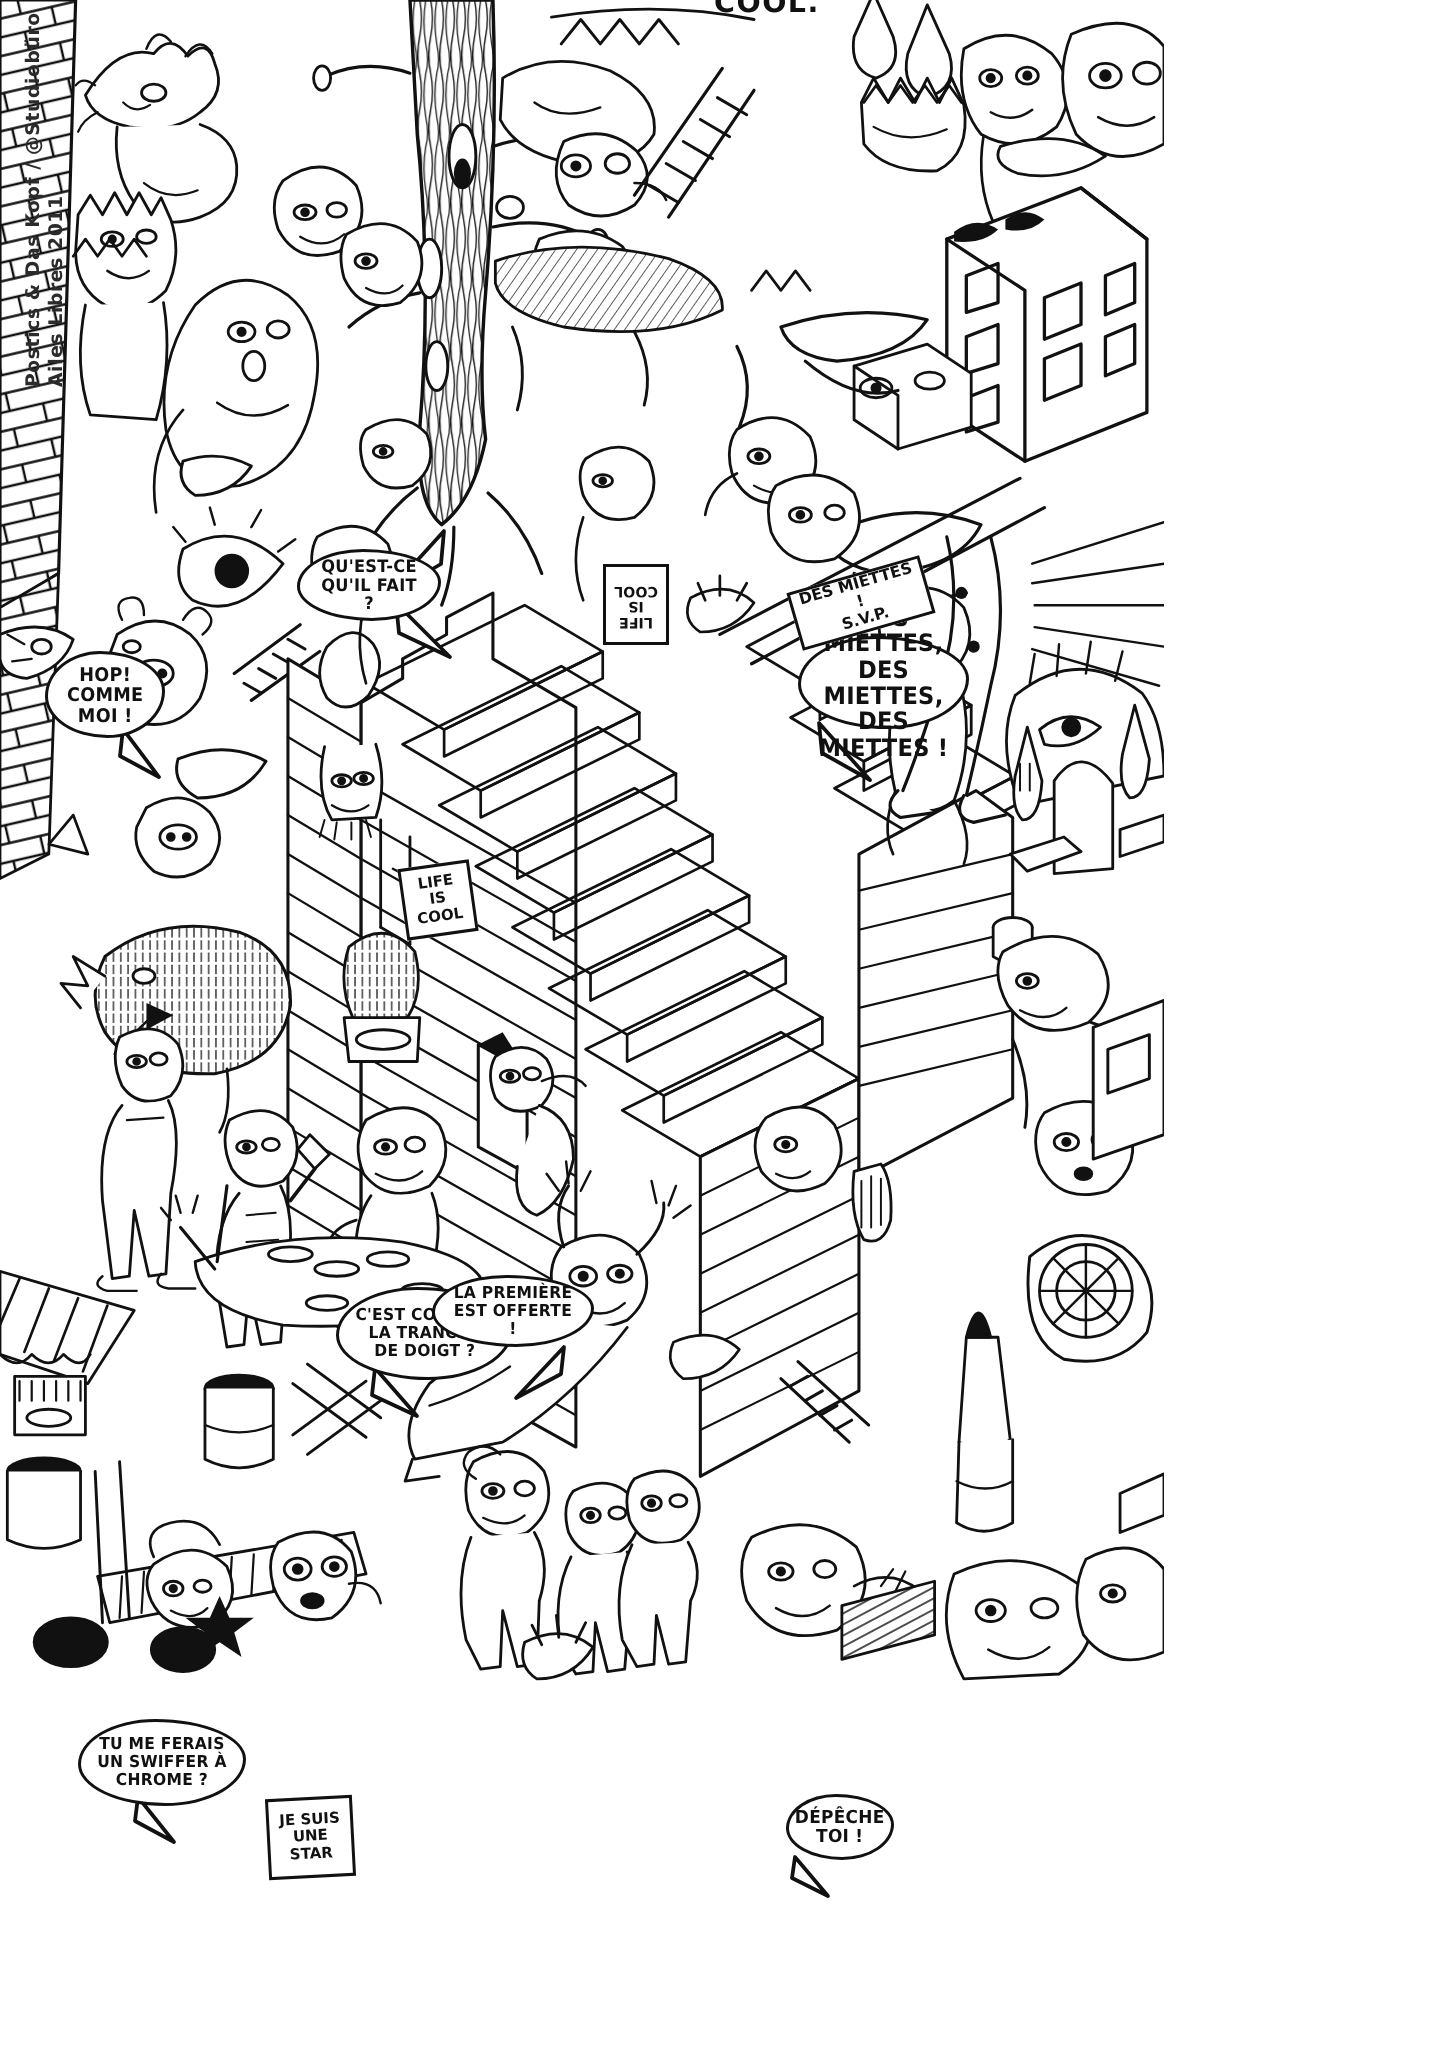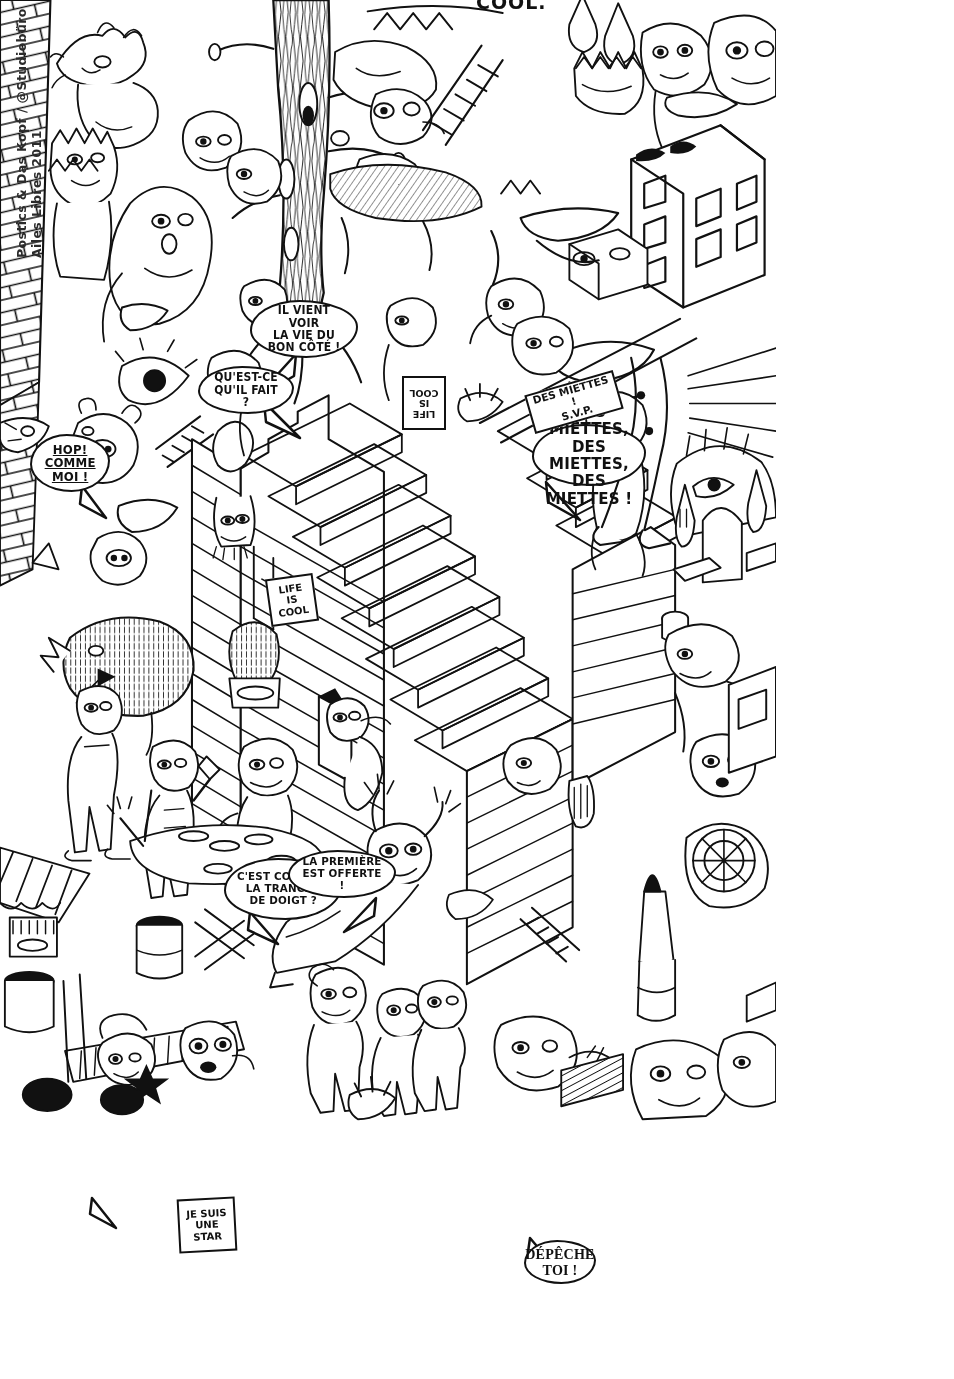--- a/index.html
+++ b/index.html
@@ -723,38 +723,33 @@
         <path d="M78 1206 L84 1330 M98 1198 L106 1326"></path>
       </g>
     </g>
   </svg>
 
   <div class="topcut" style="white-space: pre-line;">COOL.</div>
 
   <svg class="tail" style="left:250px;top:352px;width:60px;height:50px" viewBox="0 0 60 50">
     <path d="M46 2 L6 46 L44 24 Z" fill="#fff" stroke="#111" stroke-width="2.5" stroke-linejoin="round"></path>
   </svg>
-  <div class="bub" style="left:250px;top:300px;width:108px;height:58px;font-size:11.5px;">
-    <span style="white-space: pre-line;">IL VIENT VOIR
-LA VIE DU
-BON CÔTÉ !</span>
-  </div>
 
   <svg class="tail" style="left:256px;top:400px;width:50px;height:44px" viewBox="0 0 50 44">
     <path d="M8 2 L44 38 L10 22 Z" fill="#fff" stroke="#111" stroke-width="2.5" stroke-linejoin="round"></path>
   </svg>
   <div class="bub" style="left:198px;top:366px;width:96px;height:48px;font-size:11.5px;justify-content:flex-end;">
     <span style="white-space: pre-line;">QU'EST-CE
 QU'IL FAIT ?</span>
   </div>
 
   <svg class="tail" style="left:76px;top:484px;width:40px;height:40px" viewBox="0 0 40 40">
     <path d="M6 2 L30 34 L4 20 Z" fill="#fff" stroke="#111" stroke-width="2.5" stroke-linejoin="round"></path>
   </svg>
-  <div class="bub" style="left:30px;top:434px;width:80px;height:58px;font-size:12.5px;text-decoration:underline;">
+  <div class="bub" style="left:30px;top:434px;width:80px;height:58px;font-size:12.5px;">
     <span style="white-space: pre-line;">HOP!
 COMME
 MOI !</span>
   </div>
 
   <svg class="tail" style="left:538px;top:480px;width:50px;height:46px" viewBox="0 0 50 46">
     <path d="M8 2 L42 40 L10 22 Z" fill="#fff" stroke="#111" stroke-width="2.5" stroke-linejoin="round"></path>
   </svg>
   <div class="bub" style="left:532px;top:424px;width:114px;height:62px;font-size:16px;">
     <span style="white-space: pre-line;">DES MIETTES,
@@ -775,25 +770,30 @@
     <path d="M36 2 L4 36 L34 20 Z" fill="#fff" stroke="#111" stroke-width="2.5" stroke-linejoin="round"></path>
   </svg>
   <div class="bub" style="left:288px;top:850px;width:108px;height:48px;font-size:11px;justify-content:flex-end;">
     <span style="white-space: pre-line;">LA PREMIÈRE
 EST OFFERTE !</span>
   </div>
 
   <svg class="tail" style="left:86px;top:1196px;width:40px;height:38px" viewBox="0 0 40 38">
     <path d="M6 2 L30 32 L4 18 Z" fill="#fff" stroke="#111" stroke-width="2.5" stroke-linejoin="round"></path>
   </svg>
+  <div class="bub" style="left:52px;top:1146px;width:112px;height:58px;font-size:11px;">
+    <span style="white-space: pre-line;">TU ME FERAIS
+UN SWIFFER À
+CHROME ?</span>
+  </div>
 
   <svg class="tail" style="left:524px;top:1236px;width:38px;height:34px" viewBox="0 0 38 34">
     <path d="M6 2 L28 28 L4 16 Z" fill="#fff" stroke="#111" stroke-width="2.5" stroke-linejoin="round"></path>
   </svg>
-  <div class="bub" style="left:524px;top:1240px;width:72px;height:44px;font-size:15px;font-family:Liberation Serif, serif;">
+  <div class="bub" style="left:524px;top:1196px;width:72px;height:44px;font-size:12px;">
     <span style="white-space: pre-line;">DÉPÊCHE
 TOI !</span>
   </div>
 
   <div class="sign" style="left:528px;top:382px;width:92px;height:40px;font-size:10.5px;transform:rotate(-16deg);">
     <span style="white-space: pre-line;">DES MIETTES !
 S.V.P.</span>
   </div>
 
   <div class="sign" style="left:268px;top:576px;width:48px;height:48px;font-size:10px;transform:rotate(-8deg);">

